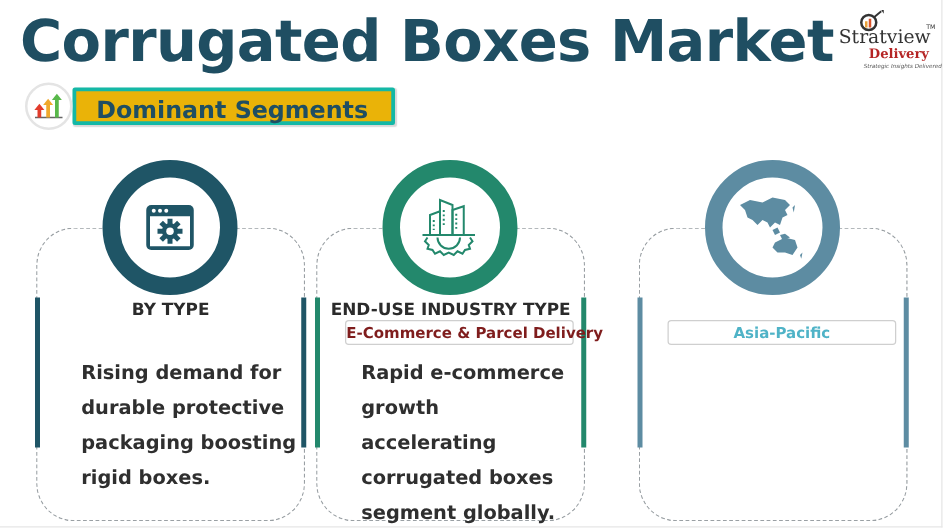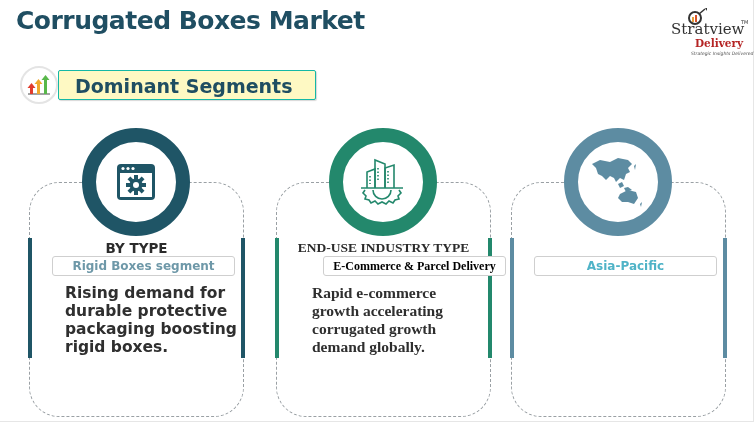--- a/index.html
+++ b/index.html
@@ -1,42 +1,42 @@
 <!DOCTYPE html>
 <html><head>
 <meta charset="utf-8">
 <style>
   * { box-sizing: border-box; margin: 0; padding: 0; }
   html, body { width: 756px; height: 425px; background: #ffffff; overflow: hidden; }
   body { font-family: "DejaVu Sans", sans-serif; position: relative; }
   .frame { position: absolute; left: 0; top: 0; width: 754px; height: 422px; border: 1px solid #e6e6e6; border-top: none; border-left: none; }
 
-  .main-title { position: absolute; left: 16px; top: 6px; font-size: 25px; font-weight: bold; color: #1f4e62; letter-spacing: -0.5px; white-space: nowrap; }
+  .main-title { position: absolute; left: 16px; top: 6px; font-size: 46px; font-weight: bold; color: #1f4e62; letter-spacing: -0.5px; white-space: nowrap; }
 
   .logo { position: absolute; left: 655px; top: 8px; width: 95px; height: 48px; }
   .logo .strat { position: absolute; left: 16px; top: 12px; font-family: "DejaVu Serif", serif; font-size: 15px; color: #333; }
   .logo .tm { position: absolute; left: 86px; top: 11px; font-size: 5px; color: #333; }
   .logo .research { position: absolute; left: 40px; top: 29px; font-family: "DejaVu Serif", serif; font-weight: bold; font-size: 10.5px; color: #b52424; }
   .logo .tag { position: absolute; left: 36px; top: 43px; font-size: 4.5px; font-style: italic; color: #555; white-space: nowrap; }
   .logo .mag { position: absolute; left: 30px; top: 0px; }
 
   .seg-badge { position: absolute; left: 20px; top: 66px; height: 36px; }
   .seg-circle { position: absolute; left: 0; top: 0; width: 38px; height: 38px; border-radius: 50%; border: 2px solid #e4e4e4; background: #fff; z-index: 2; }
-  .seg-box { position: absolute; left: 38px; top: 4px; width: 258px; height: 30px; border: 1px solid #14b8a6; border-radius: 2px; background: #fef9c3; box-shadow: 1px 1px 1px #d8d8d8; }
+  .seg-box { position: absolute; left: 38px; top: 4px; width: 258px; height: 30px; border: 3px solid #14b8a6; border-radius: 2px; background: #eab308; box-shadow: 1px 1px 1px #d8d8d8; }
   .seg-label { position: absolute; left: 16px; top: 4px; font-size: 19px; font-weight: bold; color: #1f4e62; white-space: nowrap; }
 
   .card { position: absolute; top: 120px; width: 215px; height: 297px; }
   .card .dash { position: absolute; left: 0; top: 62px; width: 215px; height: 235px; border: 1.5px dashed #9aa0a4; border-radius: 30px; }
   .card .bar { position: absolute; top: 118px; width: 4px; height: 120px; }
   .card .bar.l { left: -1px; }
   .card .bar.r { right: -1px; }
   .card .ring { position: absolute; left: 53px; top: 8px; width: 108px; height: 108px; border-radius: 50%; background: #fff; border-width: 14px; border-style: solid; display: flex; align-items: center; justify-content: center; }
   .card .heading { position: absolute; left: 0; top: 120px; width: 215px; text-align: center; font-size: 13.5px; font-weight: bold; color: #2b2b2b; white-space: nowrap; }
   .card .pill { position: absolute; left: 23px; top: 136px; width: 183px; height: 20px; border: 1px solid #cfcfcf; border-radius: 3px; background: #fff; text-align: center; font-size: 12px; font-weight: bold; line-height: 18px; white-space: nowrap; }
-  .card .desc { position: absolute; left: 36px; top: 164px; width: 175px; font-size: 15.5px; font-weight: bold; color: #2f2f2f; line-height: 18px; }
+  .card .desc { position: absolute; left: 36px; top: 164px; width: 175px; font-size: 15.5px; font-weight: bold; color: #2f2f2f; line-height: 28px; }
 </style>
 </head>
 <body>
 
 <div class="frame"></div>
 
 <div class="main-title">Corrugated Boxes Market</div>
 
 <div class="logo">
   <svg class="mag" width="24" height="20" viewBox="0 0 24 20">
@@ -84,44 +84,43 @@
         <circle r="6.5"></circle>
         <rect x="-2" y="-10" width="4" height="20"></rect>
         <rect x="-10" y="-2" width="20" height="4"></rect>
         <rect x="-2" y="-10" width="4" height="20" transform="rotate(45)"></rect>
         <rect x="-2" y="-10" width="4" height="20" transform="rotate(-45)"></rect>
         <circle r="3" fill="#fff"></circle>
       </g>
     </svg>
   </div>
   <div class="heading">BY TYPE</div>
-  <div class="pill" style="color:#6e98a8;">Rigid Boxes segment</div>
   <div class="desc">Rising demand for durable protective packaging boosting rigid boxes.</div>
 </div>
 
-<div class="card" style="left:276px;font-family:Liberation Serif, serif;">
+<div class="card" style="left:253px;">
   <div class="dash"></div>
   <div class="bar l" style="background:#23886c;"></div>
   <div class="bar r" style="background:#23886c;"></div>
   <div class="ring" style="border-color:#23886c;">
     <svg width="52" height="52" viewBox="0 0 52 52" fill="none" stroke="#23886c" stroke-width="1.6">
       <path d="M10 32 V16 L18 13 V32"></path>
       <path d="M18 32 V4 L28 8 V32"></path>
       <path d="M28 32 V12 L37 9 V32"></path>
       <line x1="21" y1="12" x2="21" y2="24" stroke-dasharray="1.5 2"></line>
       <line x1="31" y1="15" x2="31" y2="27" stroke-dasharray="1.5 2"></line>
       <line x1="13" y1="20" x2="13" y2="28" stroke-dasharray="1.5 2"></line>
       <line x1="4" y1="32" x2="46" y2="32"></line>
       <path d="M8 34 L6 37 L9 40 L8 43 L12 44 L14 47 L18 45 L21 48 L25 46 L29 48 L32 45 L36 47 L38 44 L42 43 L41 40 L44 37 L42 34"></path>
       <path d="M16 34 A9 9 0 0 0 34 34"></path>
     </svg>
   </div>
   <div class="heading">END-USE INDUSTRY TYPE</div>
-  <div class="pill" style="color:#000000;margin-left:24px;">E-Commerce &amp; Parcel Delivery</div>
-  <div class="desc">Rapid e-commerce growth accelerating corrugated growth demand globally.</div>
+  <div class="pill" style="color:#7f1d1d;">E-Commerce &amp; Parcel Delivery</div>
+  <div class="desc">Rapid e-commerce growth accelerating corrugated boxes segment globally.</div>
 </div>
 
 <div class="card" style="left:511px;">
   <div class="dash"></div>
   <div class="bar l" style="background:#5d8ca2;"></div>
   <div class="bar r" style="background:#5d8ca2;"></div>
   <div class="ring" style="border-color:#5d8ca2;">
     <svg width="60" height="60" viewBox="0 0 60 60" fill="#5d8ca2">
       <path d="M4 12 L12 8 L22 10 L30 6 L40 8 L44 12 L40 16 L42 20 L38 22 L36 28 L32 26 L28 30 L26 26 L22 24 L18 28 L14 24 L10 22 L8 16 Z"></path>
       <path d="M30 32 L34 30 L36 34 L32 36 Z"></path>

